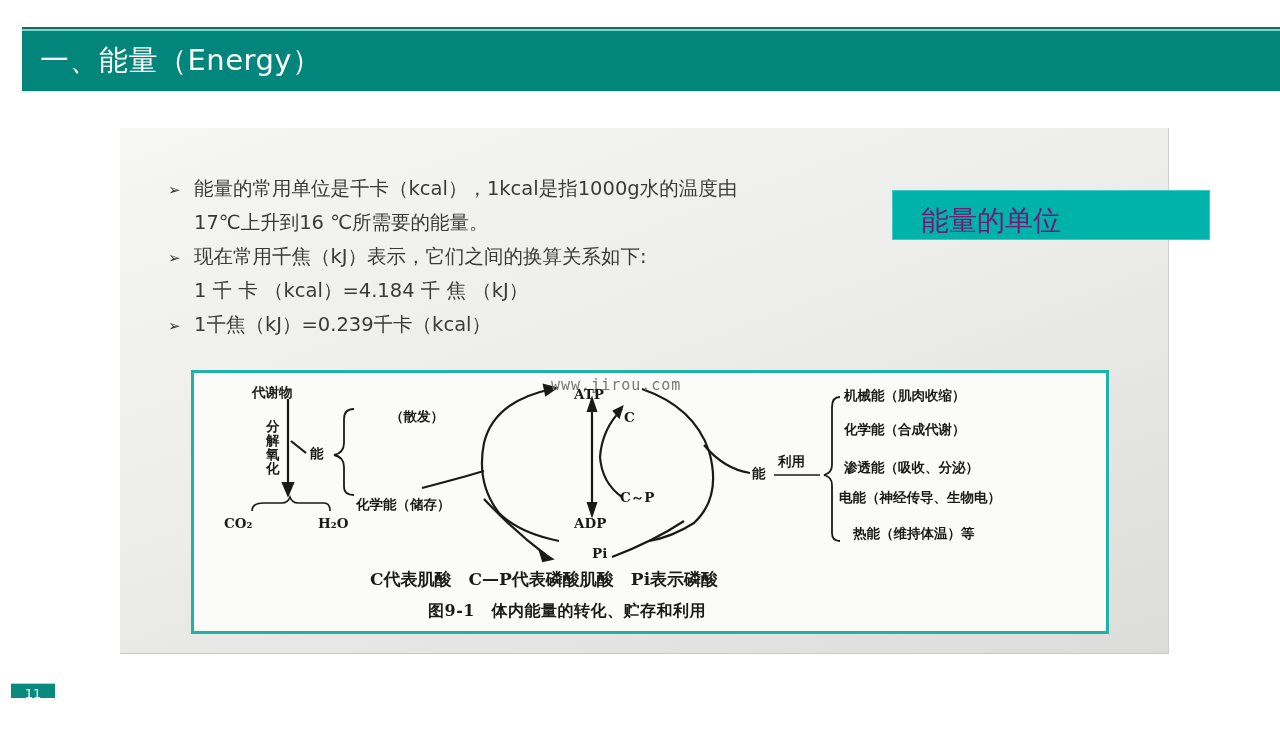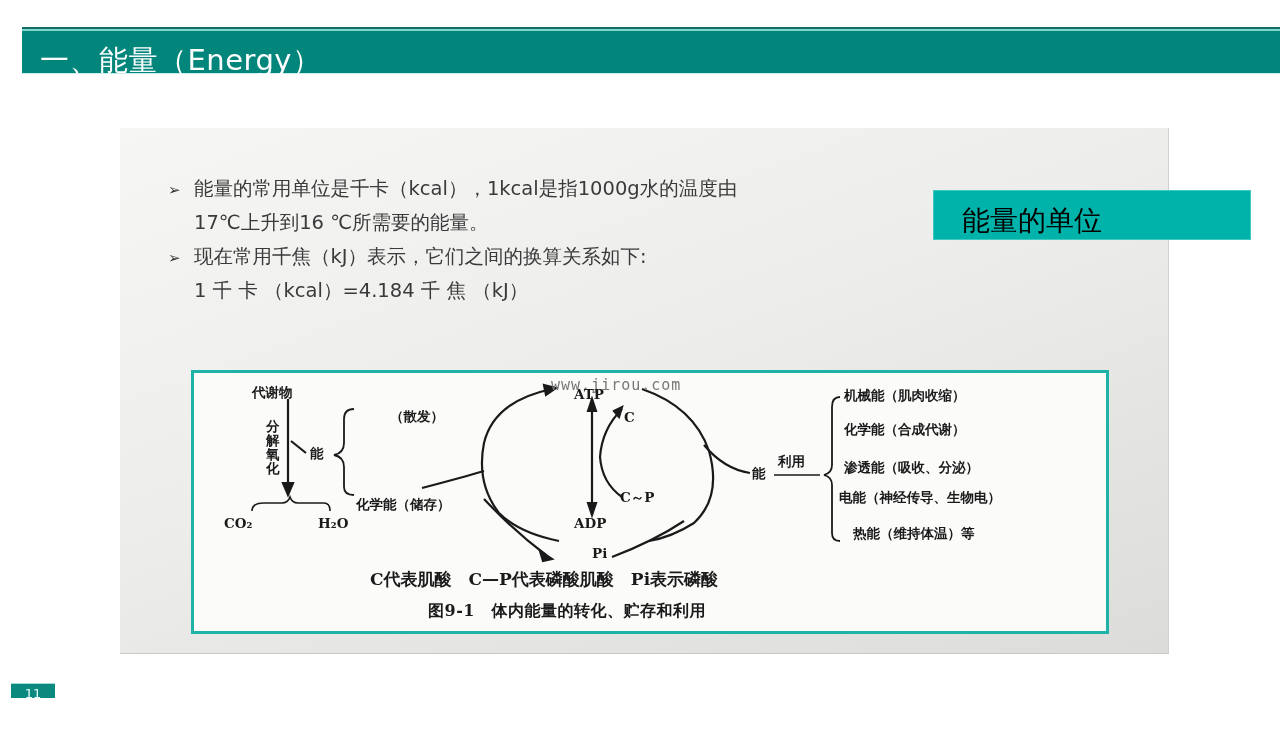--- a/index.html
+++ b/index.html
@@ -2,21 +2,21 @@
 <html><head>
   <meta charset="utf-8">
   <style>
     html, body { margin: 0; padding: 0; }
     body {
       width: 1280px; height: 752px; position: relative; overflow: hidden;
       background: #ffffff;
       font-family: "DejaVu Sans", "Liberation Sans", sans-serif;
     }
     .title-bar {
-      position: absolute; left: 22px; top: 27px; width: 1258px; height: 47px;
+      position: absolute; left: 22px; top: 27px; width: 1258px; height: 65px;
       background: #02857b;
       border-top: 2px solid #126e66;
       box-shadow: inset 0 2px 0 #7fd6cc;
       border-bottom: 1px solid #c9eeea;
       box-sizing: border-box;
     }
     .title-text {
       position: absolute; left: 18px; top: 12px;
       color: #ffffff; font-size: 29px; letter-spacing: 0.5px;
     }
@@ -24,24 +24,23 @@
       position: absolute; left: 120px; top: 128px; width: 1048px; height: 525px;
       background: linear-gradient(160deg, #f6f6f5 0%, #ededec 45%, #dcdcda 100%);
       border-right: 1px solid #cfcfcd; border-bottom: 1px solid #c8c8c6;
     }
     .bullets { position: absolute; left: 48px; top: 44px; width: 700px; color: #3a3a3a; font-size: 19.5px; }
     .line { height: 34px; line-height: 34px; white-space: nowrap; }
     .line .marker { display: inline-block; width: 26px; font-size: 15px; color: #333; }
     .line.indent { padding-left: 26px; }
     .tag-box {
       position: absolute; left: 772px; top: 62px; width: 318px; height: 50px;
-      background: #00b3aa; color: #000000; font-size: 28px;
+      background: #00b3aa; color: #701a75; font-size: 28px;
       line-height: 60px; box-sizing: border-box; padding-left: 28px;
       border: 1px solid #3ccac2;
-      margin-left: 41px;
     }
     .figure {
       position: absolute; left: 71px; top: 242px; width: 918px; height: 264px;
       background: #fbfbfa; border: 3px solid #1fb3a8; box-sizing: border-box;
       font-family: "DejaVu Serif", serif; font-weight: bold; color: #1a1a1a;
     }
     .figure svg { position: absolute; left: 0; top: 0; }
     .fl { position: absolute; white-space: nowrap; font-size: 13.5px; }
     .watermark { position: absolute; font-family: "DejaVu Sans Mono", monospace; font-weight: normal; color: #777; font-size: 15px; letter-spacing: 1px; }
     .caption1 { position: absolute; left: 176px; top: 195px; font-size: 17px; }
@@ -58,20 +57,21 @@
 <div class="title-bar">
   <div class="title-text">一、能量（Energy）</div>
 </div>
 
 <div class="panel">
   <div class="bullets">
     <div class="line"><span class="marker">➢</span><span>能量的常用单位是千卡（kcal），1kcal是指1000g水的温度由</span></div>
     <div class="line indent">17℃上升到16 ℃所需要的能量。</div>
     <div class="line"><span class="marker">➢</span><span>现在常用千焦（kJ）表示，它们之间的换算关系如下:</span></div>
     <div class="line indent">1 千 卡 （kcal）=4.184 千 焦 （kJ）</div>
+    <div class="line"><span class="marker">➢</span><span>1千焦（kJ）=0.239千卡（kcal）</span></div>
   </div>
 
   <div class="tag-box">能量的单位</div>
 
   <div class="figure">
     <svg width="912" height="258" viewBox="0 0 912 258">
       <g fill="none" stroke="#1a1a1a" stroke-width="2.2">
 
         <line x1="94" y1="26" x2="94" y2="118"></line>
         <path d="M89,110 L94,122 L99,110 Z" fill="#1a1a1a"></path>

